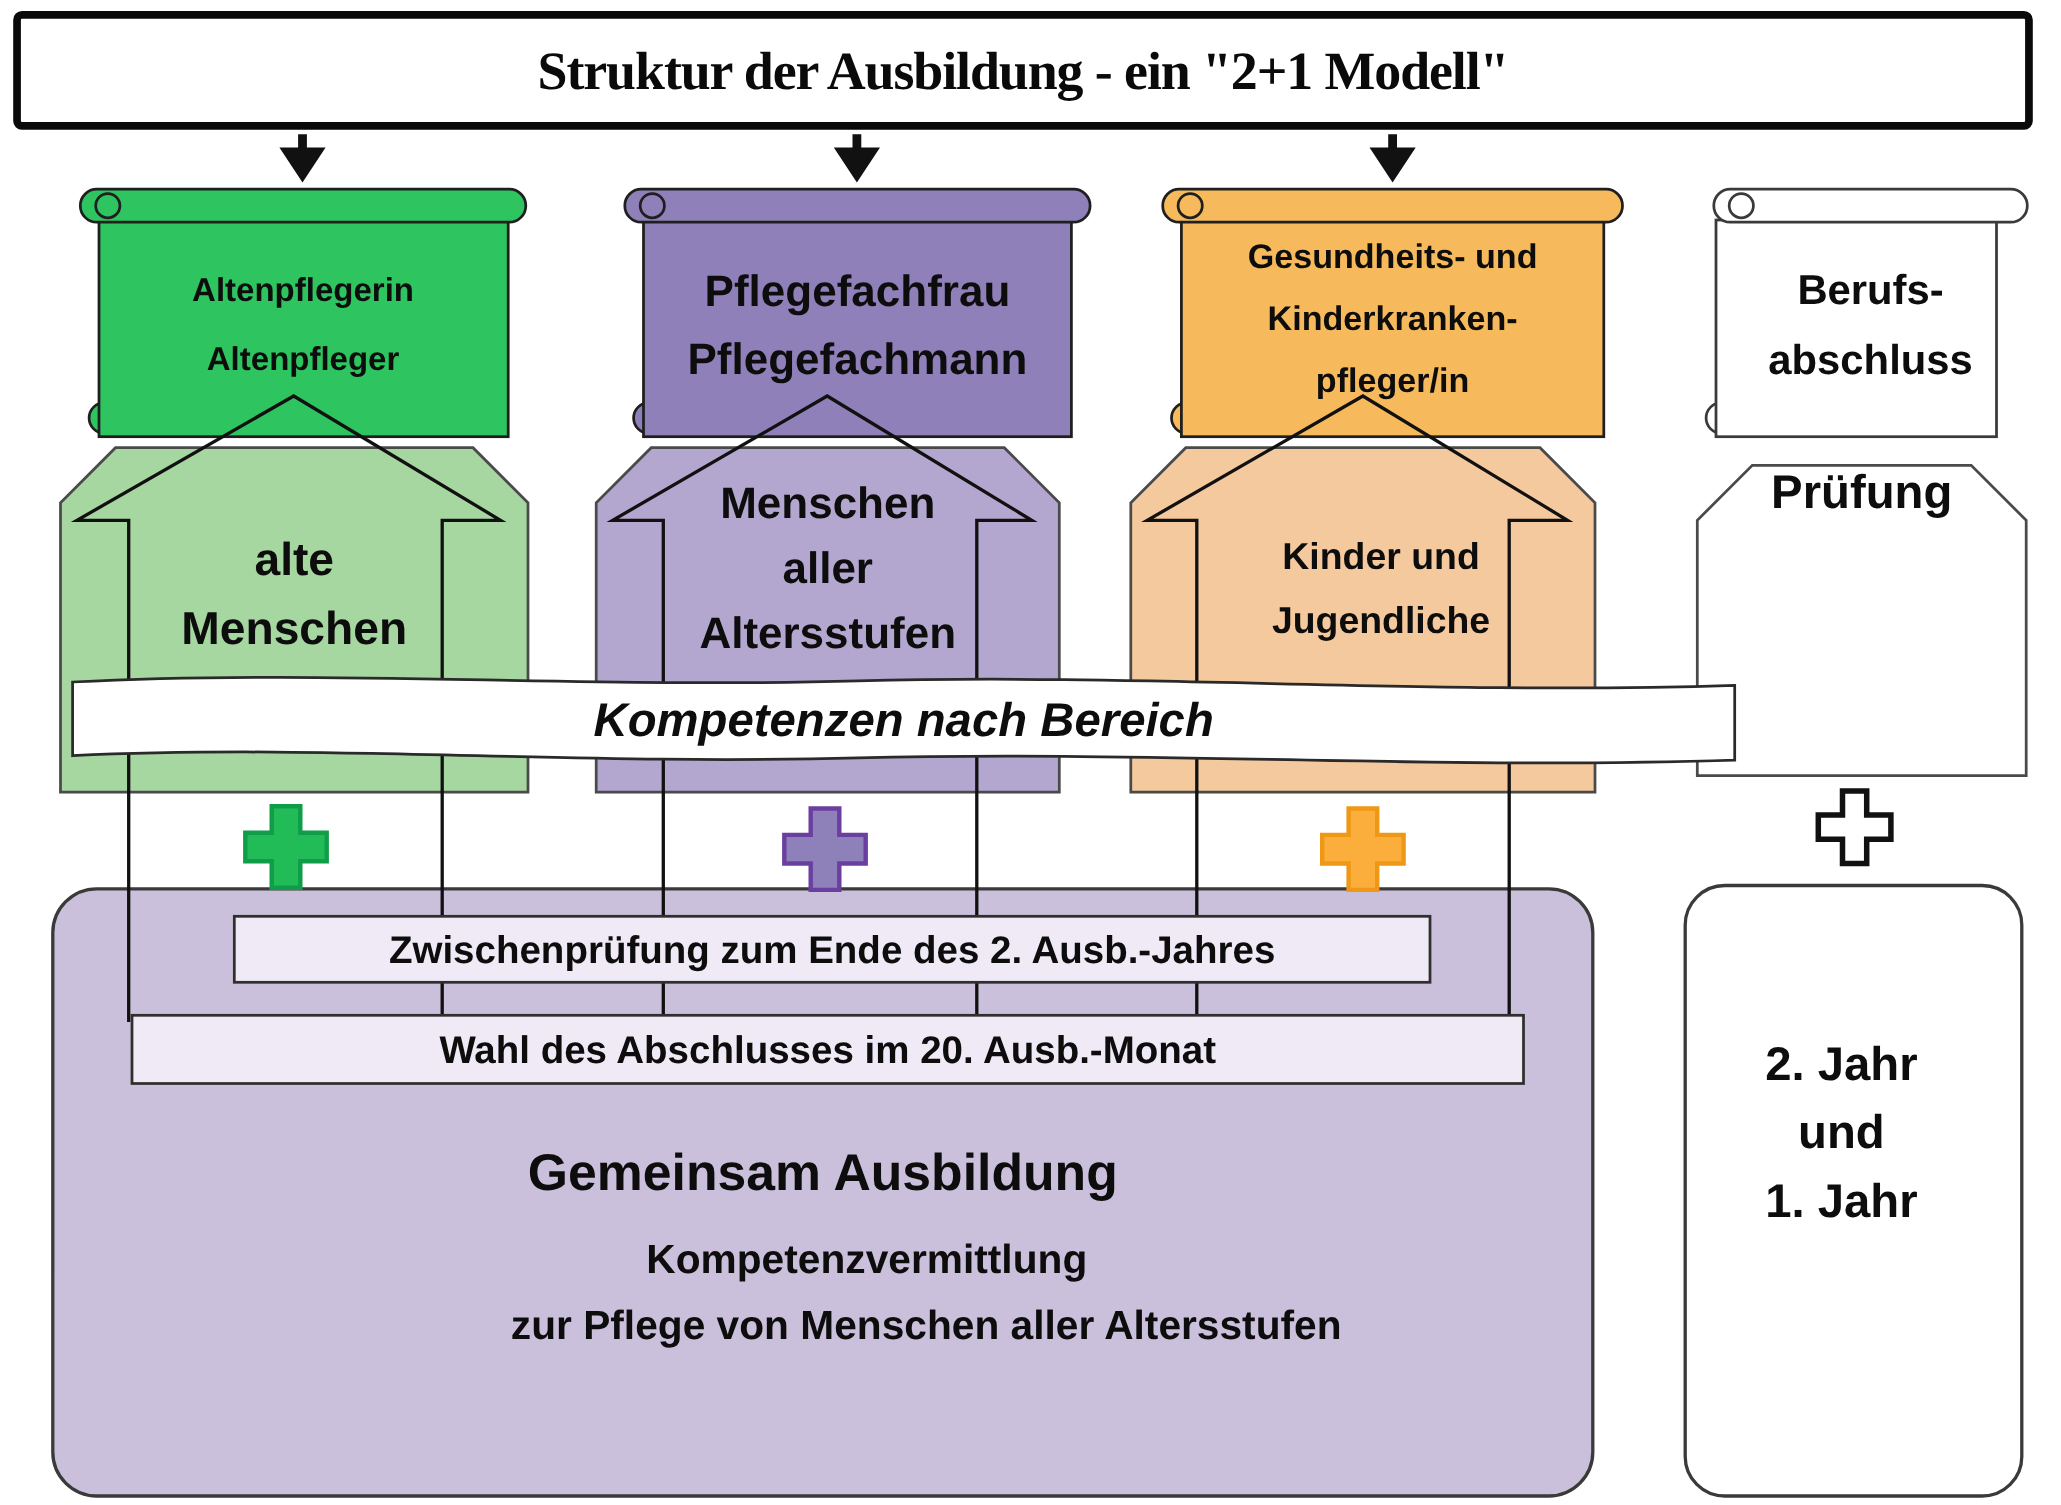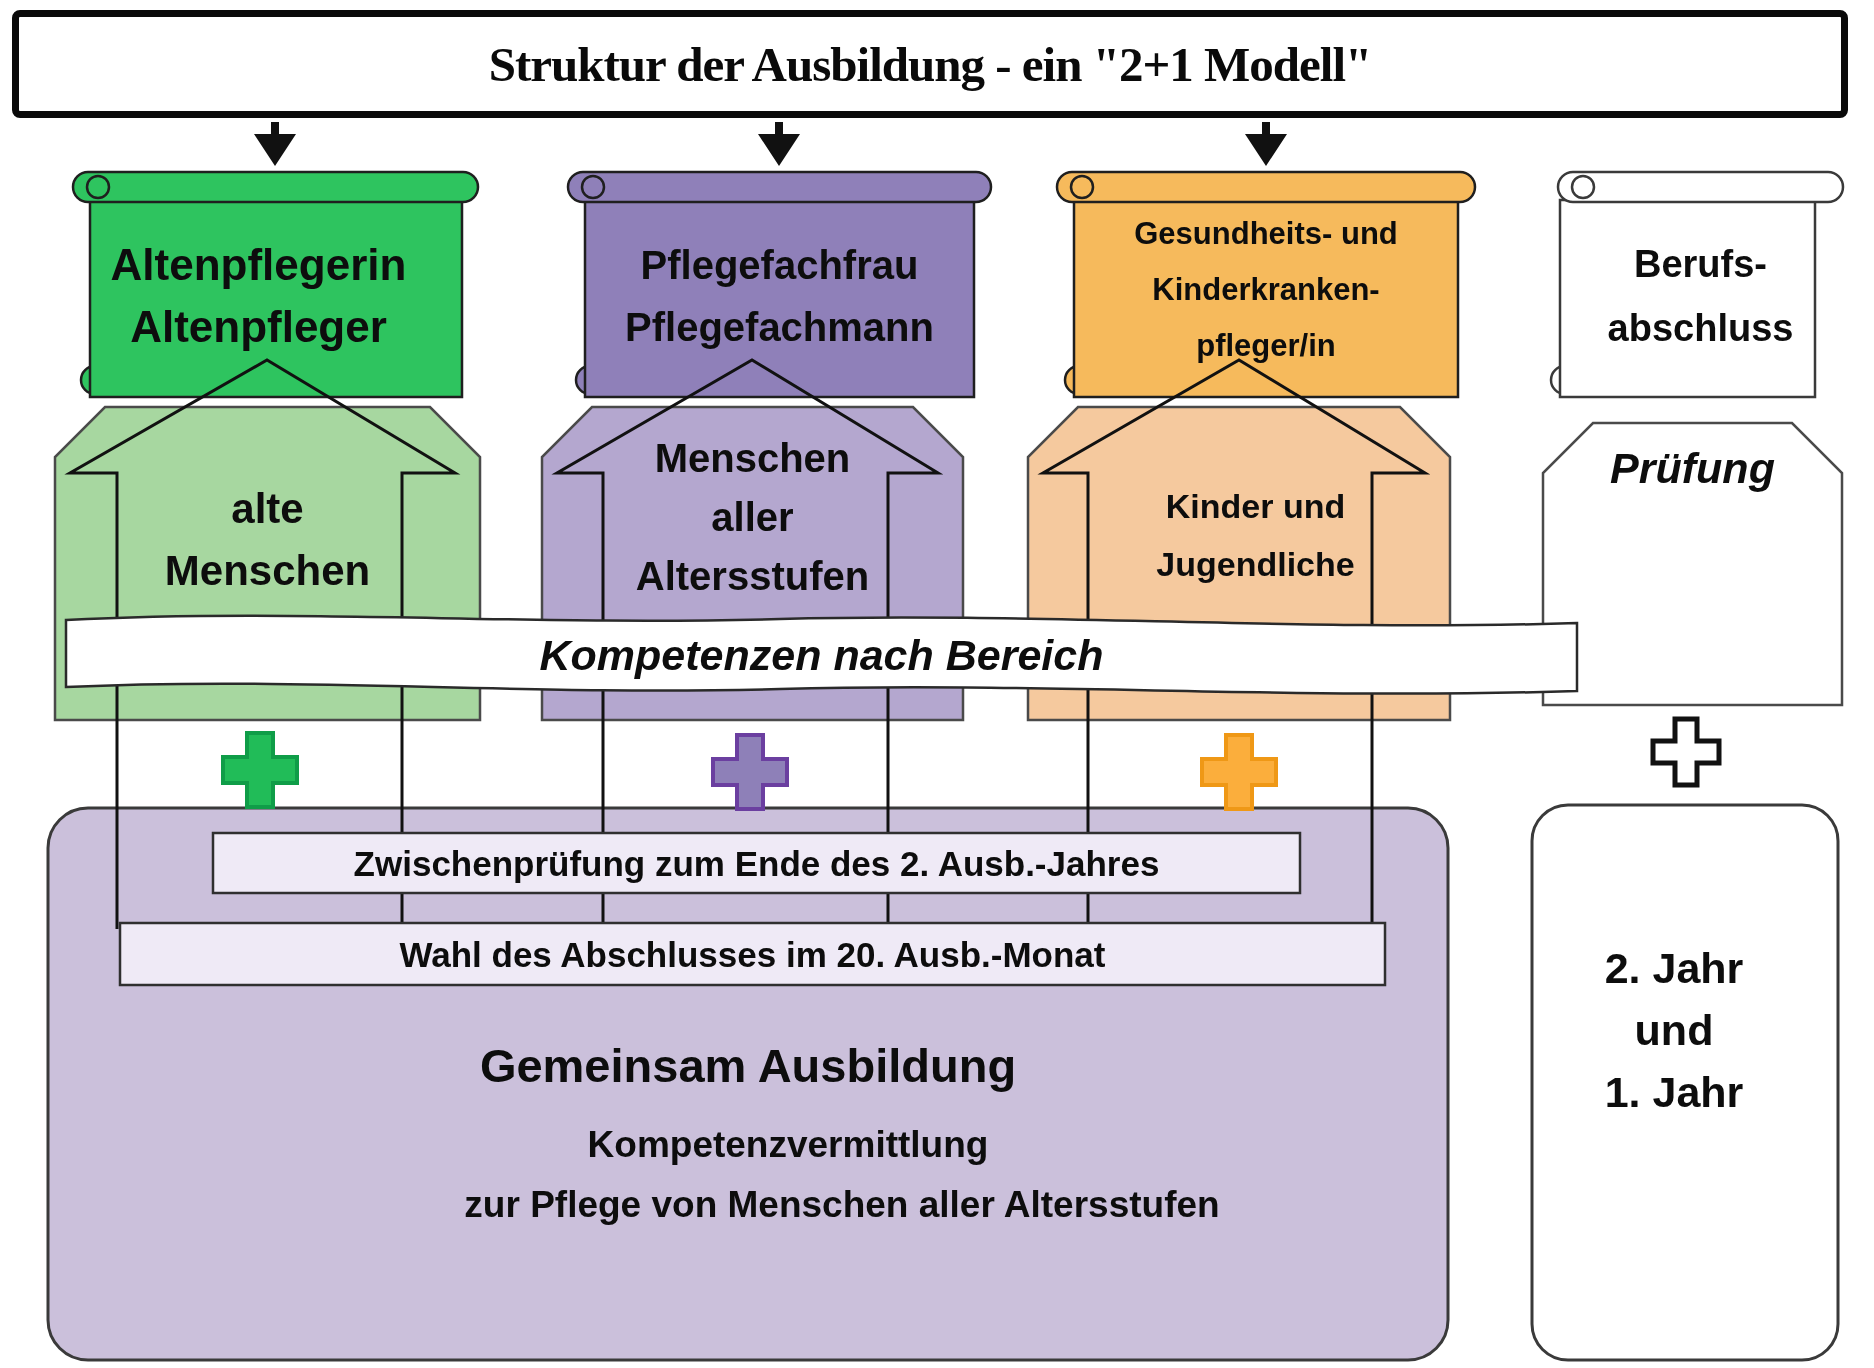--- a/index.html
+++ b/index.html
@@ -6,28 +6,28 @@
   .stage{position:relative;width:1874px;height:1368px;background:#ffffff;overflow:hidden;
          font-family:"Liberation Sans",sans-serif;}
   svg.layer{position:absolute;left:0;top:0;z-index:1;}
   .title-box{position:absolute;left:12px;top:10px;width:1822px;height:94px;z-index:2;
              background:#fff;border:7px solid #0a0a0a;border-radius:8px;
              display:flex;align-items:center;justify-content:center;}
   .title-box .title-text{font-family:"Liberation Serif",serif;font-weight:bold;
              font-size:49px;color:#0a0a0a;letter-spacing:-1px;}
   .t{position:absolute;z-index:3;font-weight:bold;color:#0d0d0d;text-align:center;}
   .t div{white-space:nowrap;}
-  .scroll-green  {left:56px;  top:234px; width:405px; font-size:44px; line-height:62px;}
+  .scroll-green  {left:73px;  top:234px; width:405px; font-size:30px; line-height:62px;}
   .scroll-purple {left:568px; top:234px; width:423px; font-size:40px; line-height:62px;}
   .scroll-orange {left:1057px;top:206px; width:418px; font-size:31px; line-height:56px;}
   .scroll-white  {left:1558px;top:232px; width:285px; font-size:38px; line-height:64px;}
   .block-green   {left:55px;  top:478px; width:425px; font-size:42px; line-height:62px;}
   .block-purple  {left:542px; top:429px; width:421px; font-size:40px; line-height:59px;}
   .block-orange  {left:1028px;top:477px; width:455px; font-size:34px; line-height:58px;}
-  .exam-label    {left:1543px;top:444px; width:299px; font-size:43px; line-height:48px;font-style:italic;}
+  .exam-label    {left:1543px;top:424px; width:299px; font-size:43px; line-height:48px;}
   .year3-label   {left:1543px;top:638px; width:299px; font-size:43px; line-height:50px;}
   .banner-label  {left:66px;  top:631px; width:1511px;font-size:43px; line-height:48px;font-style:italic;}
   .bar1-label    {left:213px; top:841px; width:1087px;font-size:35px; line-height:46px;}
   .bar2-label    {left:120px; top:932px; width:1265px;font-size:35px; line-height:46px;}
   .common-head   {left:48px;  top:1040px;width:1400px;font-size:47px; line-height:52px;}
   .common-sub1   {left:48px;  top:1122px;width:1400px;font-size:37px; line-height:46px;padding-left:40px;}
   .common-sub2   {left:48px;  top:1182px;width:1588px;font-size:37px; line-height:46px;}
   .years-label   {left:1532px;top:937px; width:284px; font-size:43px; line-height:62px;}
 </style>
 </head>

